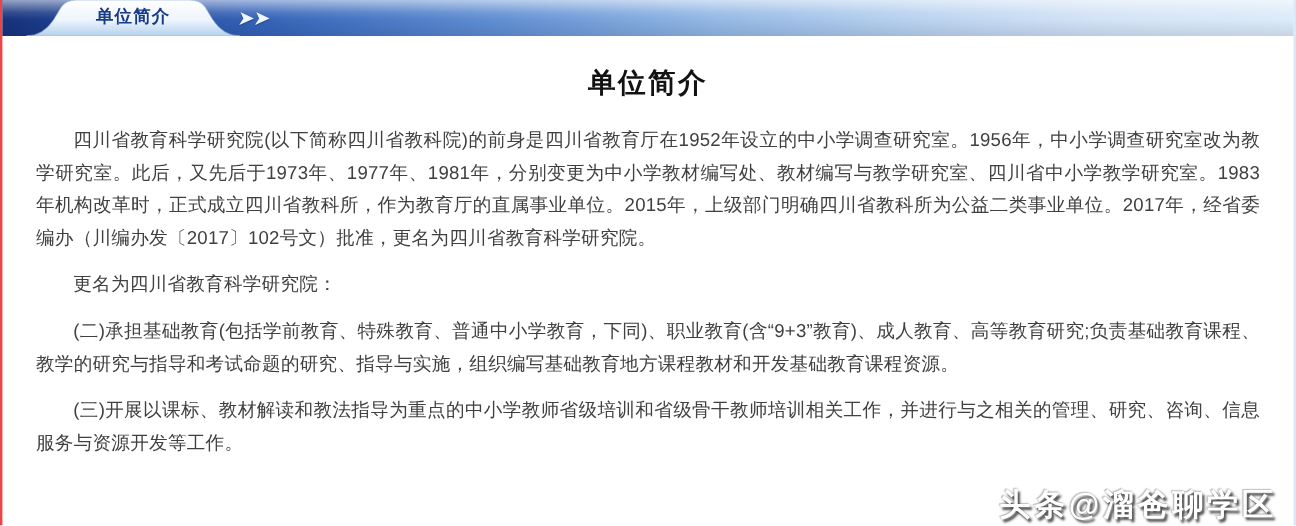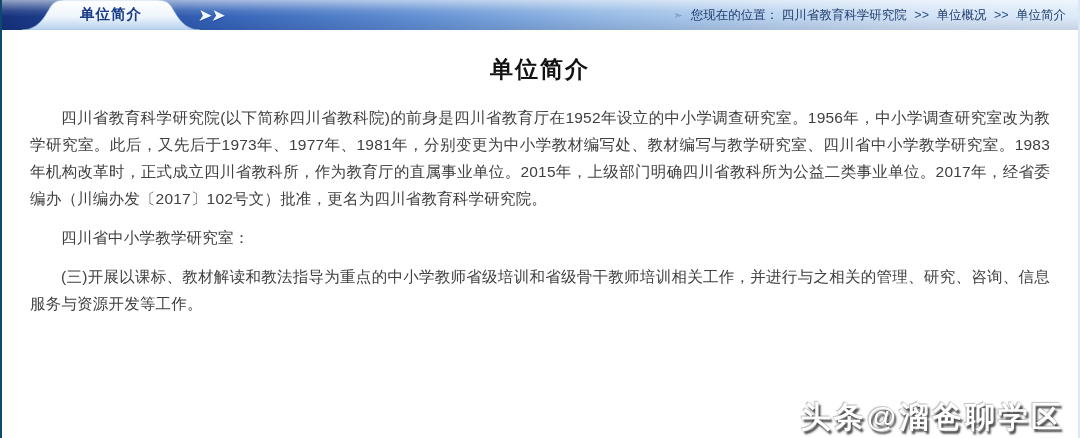--- a/index.html
+++ b/index.html
@@ -5,21 +5,21 @@
   * { box-sizing: border-box; }
   html,body { margin:0; padding:0; }
   body {
     width:1080px; height:438px; overflow:hidden;
     font-family:"Liberation Sans","DejaVu Sans",sans-serif;
     background:#ffffff;
   }
   .page {
     position:relative; width:1080px; height:438px;
     background:#ffffff;
-    border-left:2px solid #0c4a6e;
+    border-left:2px solid #ef4444;
     border-right:2px solid #d9e7f7;
   }
 
   
   .topbar {
     position:relative; height:30px; width:100%;
     background:linear-gradient(90deg,
       #16327c 0%, #1f4392 6%, #3563b8 20%, #5f8ed2 38%,
       #93b8e4 55%, #bcd4f0 72%, #d3e3f6 85%, #dcebf9 100%);
     overflow:hidden;
@@ -75,21 +75,21 @@
     margin:12px 0 11px 0;
     line-height:27px;
     text-indent:2em;
     text-align:justify;
     letter-spacing:.2px;
   }
 
   
   .watermark {
     position:absolute; right:14px; bottom:0;
-    font-size:30px; font-weight:bold; letter-spacing:3px;
+    font-size:26px; font-weight:bold; letter-spacing:3px;
     color:#ffffff;
     text-shadow:
       2px 3px 2px rgba(45,45,45,.85),
       -1px -1px 1px rgba(130,130,130,.45),
       0 0 1px rgba(90,90,90,.6);
     pointer-events:none;
     white-space:nowrap;
   }
 </style>
 </head>
@@ -108,37 +108,29 @@
             <stop offset="1" stop-color="#b5d0ee"></stop>
           </linearGradient>
         </defs>
         <path d="M2 30 Q16 30 25 16 L31 6 Q35 0 44 0 L138 0 Q147 0 151 6 L157 16 Q166 30 180 30 Z" fill="url(#tabGrad)" stroke="#9dbce2" stroke-width="0.6"></path>
       </svg>
       <span class="tab-label">单位简介</span>
     </div>
 
     <span class="arrows"><span>➤</span><span>➤</span></span>
 
-    <div class="breadcrumb">
-      <span class="loc-icon">➣</span>
-      <span class="crumb-prefix">您现在的位置：</span>
-      <span class="crumb">四川省教育科学研究院</span>
-      <span class="sep">&gt;&gt;</span>
-      <span class="crumb">单位概况</span>
-      <span class="sep">&gt;&gt;</span>
-      <span class="crumb">单位简介</span>
-    </div>
   </div>
 
   <div class="content">
     <h1 class="page-title">单位简介</h1>
 
     <div class="article">
       <p>四川省教育科学研究院(以下简称四川省教科院)的前身是四川省教育厅在1952年设立的中小学调查研究室。1956年，中小学调查研究室改为教学研究室。此后，又先后于1973年、1977年、1981年，分别变更为中小学教材编写处、教材编写与教学研究室、四川省中小学教学研究室。1983年机构改革时，正式成立四川省教科所，作为教育厅的直属事业单位。2015年，上级部门明确四川省教科所为公益二类事业单位。2017年，经省委编办（川编办发〔2017〕102号文）批准，更名为四川省教育科学研究院。</p>
-      <p>四川省中小学教学研究室：</p>
+      <p>更名为四川省教育科学研究院：</p>
+      <p>(二)承担基础教育(包括学前教育、特殊教育、普通中小学教育，下同)、职业教育(含“9+3”教育)、成人教育、高等教育研究;负责基础教育课程、教学的研究与指导和考试命题的研究、指导与实施，组织编写基础教育地方课程教材和开发基础教育课程资源。</p>
       <p>(三)开展以课标、教材解读和教法指导为重点的中小学教师省级培训和省级骨干教师培训相关工作，并进行与之相关的管理、研究、咨询、信息服务与资源开发等工作。</p>
 
     </div>
 
     <div class="watermark">头条@溜爸聊学区</div>
   </div>
 
 </div>
 
 </body></html>

